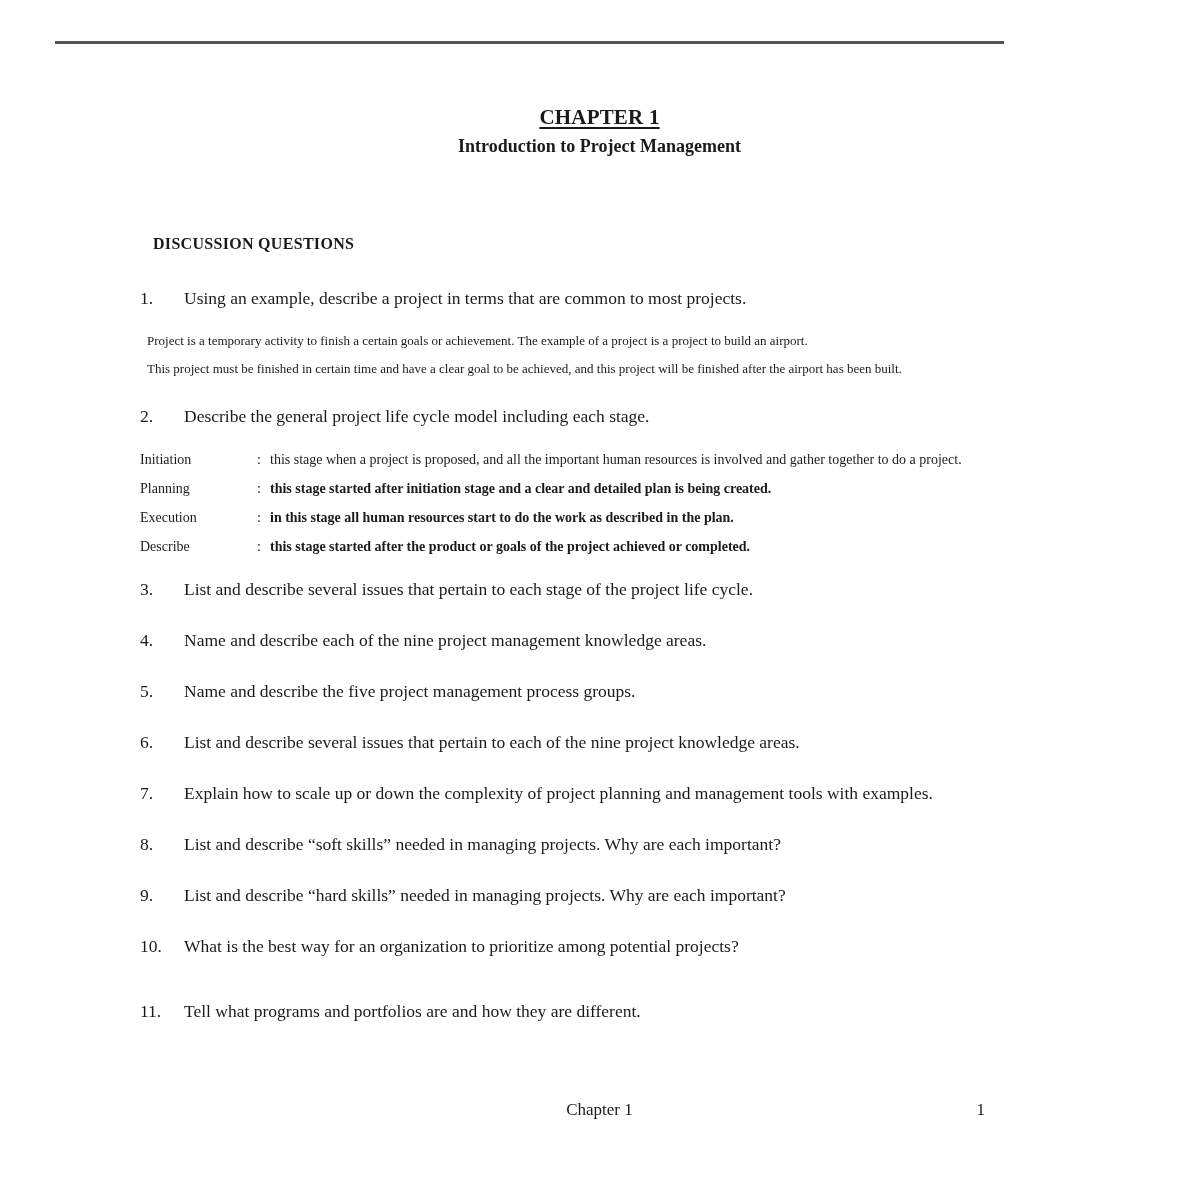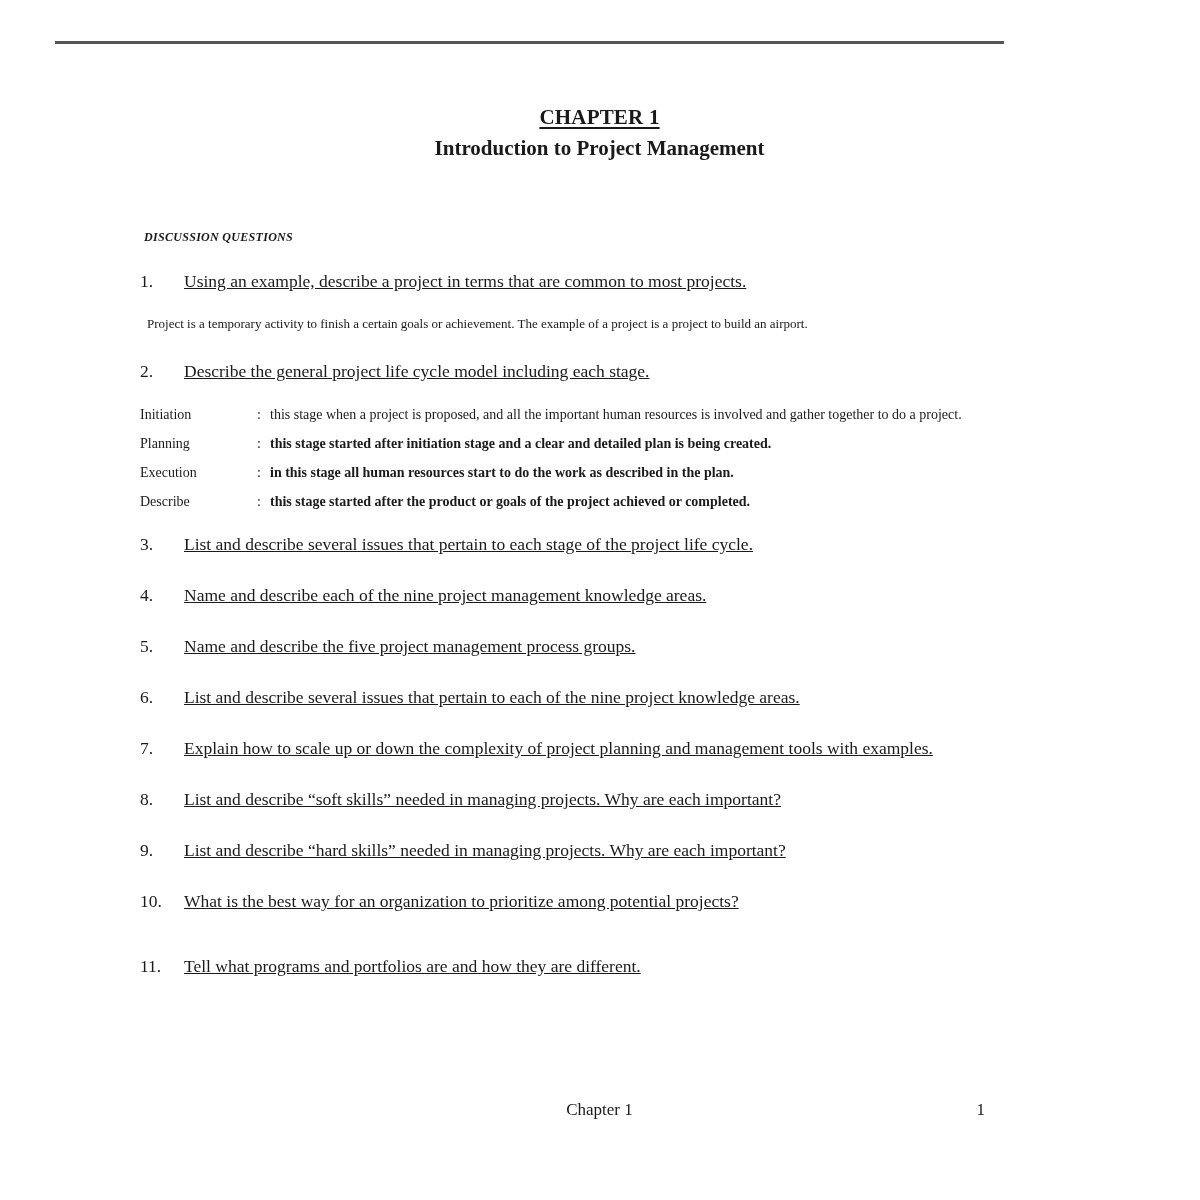--- a/index.html
+++ b/index.html
@@ -51,53 +51,51 @@
     margin: 0;
     line-height: 1.28;
   }
   .chapter-title .ul {
     text-decoration: underline;
     text-underline-offset: 3px;
   }
   .chapter-subtitle {
     text-align: center;
     font-weight: bold;
-    font-size: 21px;
+    font-size: 18px;
     margin: 4px 0 0 0;
     line-height: 1.28;
   }
 
   .section-heading {
     font-weight: bold;
-    font-size: 12px;
+    font-size: 16px;
     letter-spacing: 0.3px;
-    margin: 4px;
+    margin: 13px;
     padding-top: 64px;
-    font-style: italic;
   }
 
   
   .q-block {
     position: relative;
     padding-left: 44px;
     font-size: 17.5px;
     line-height: 21px;
   }
   .q-num {
     position: absolute;
     left: 0;
     top: 0;
     width: 36px;
     text-align: left;
   }
   .q-text {
     display: block;
     text-align: justify;
     text-justify: inter-word;
-    text-decoration: underline;
   }
   .q-text.nojust { text-align: left; }
 
   
   .ans-para {
     font-size: 13px;
     line-height: 21px;
     text-align: justify;
     text-justify: inter-word;
     margin: 7px;
@@ -173,20 +171,21 @@
     <div class="gap-22"></div>
 
     <div class="q-block">
       <span class="q-num">1.</span>
       <span class="q-text nojust">Using an example, describe a project in terms that are common to most projects.</span>
     </div>
 
     <div class="gap-14"></div>
 
     <p class="ans-para">Project is a temporary activity to finish a certain goals or achievement. The example of a project is a project to build an airport.</p>
+    <p class="ans-para">This project must be finished in certain time and have a clear goal to be achieved, and this project will be finished after the airport has been built.</p>
 
     <div class="gap-20"></div>
 
     <div class="q-block">
       <span class="q-num">2.</span>
       <span class="q-text nojust">Describe the general project life cycle model including each stage.</span>
     </div>
 
     <div class="gap-14"></div>
 

